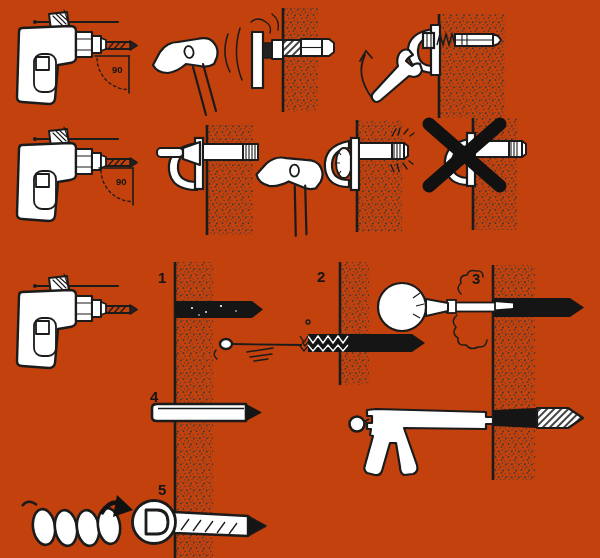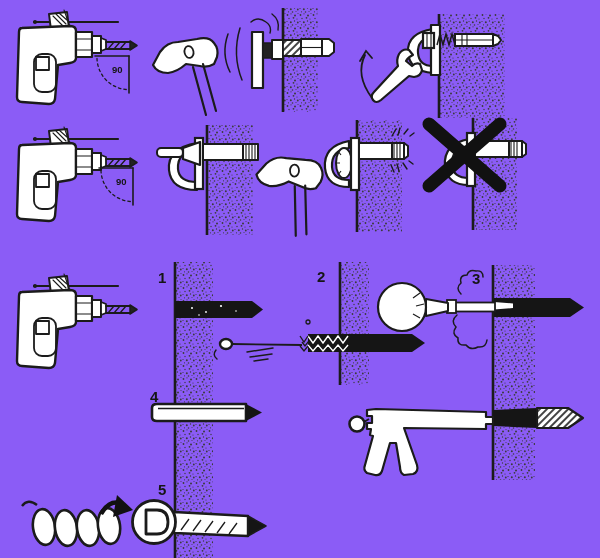--- a/index.html
+++ b/index.html
@@ -1,16 +1,16 @@
 <!DOCTYPE html>
 <html><head>
 <meta charset="utf-8">
 <style>
   html,body{margin:0;padding:0;background:#ffffff;}
-  .stage{position:relative;width:600px;height:558px;background:#8b5cf6;overflow:hidden;
+  .stage{position:relative;width:600px;height:558px;background:#c2410c;overflow:hidden;
          font-family:"Liberation Sans", sans-serif;}
   svg{display:block;}
   text{font-family:"Liberation Sans", sans-serif; fill:#151515;}
   .step-num{font-size:15px;font-weight:700;}
   .angle-num{font-size:9.5px;font-weight:600;}
 </style>
 </head>
 <body>
 
 <div class="stage">

